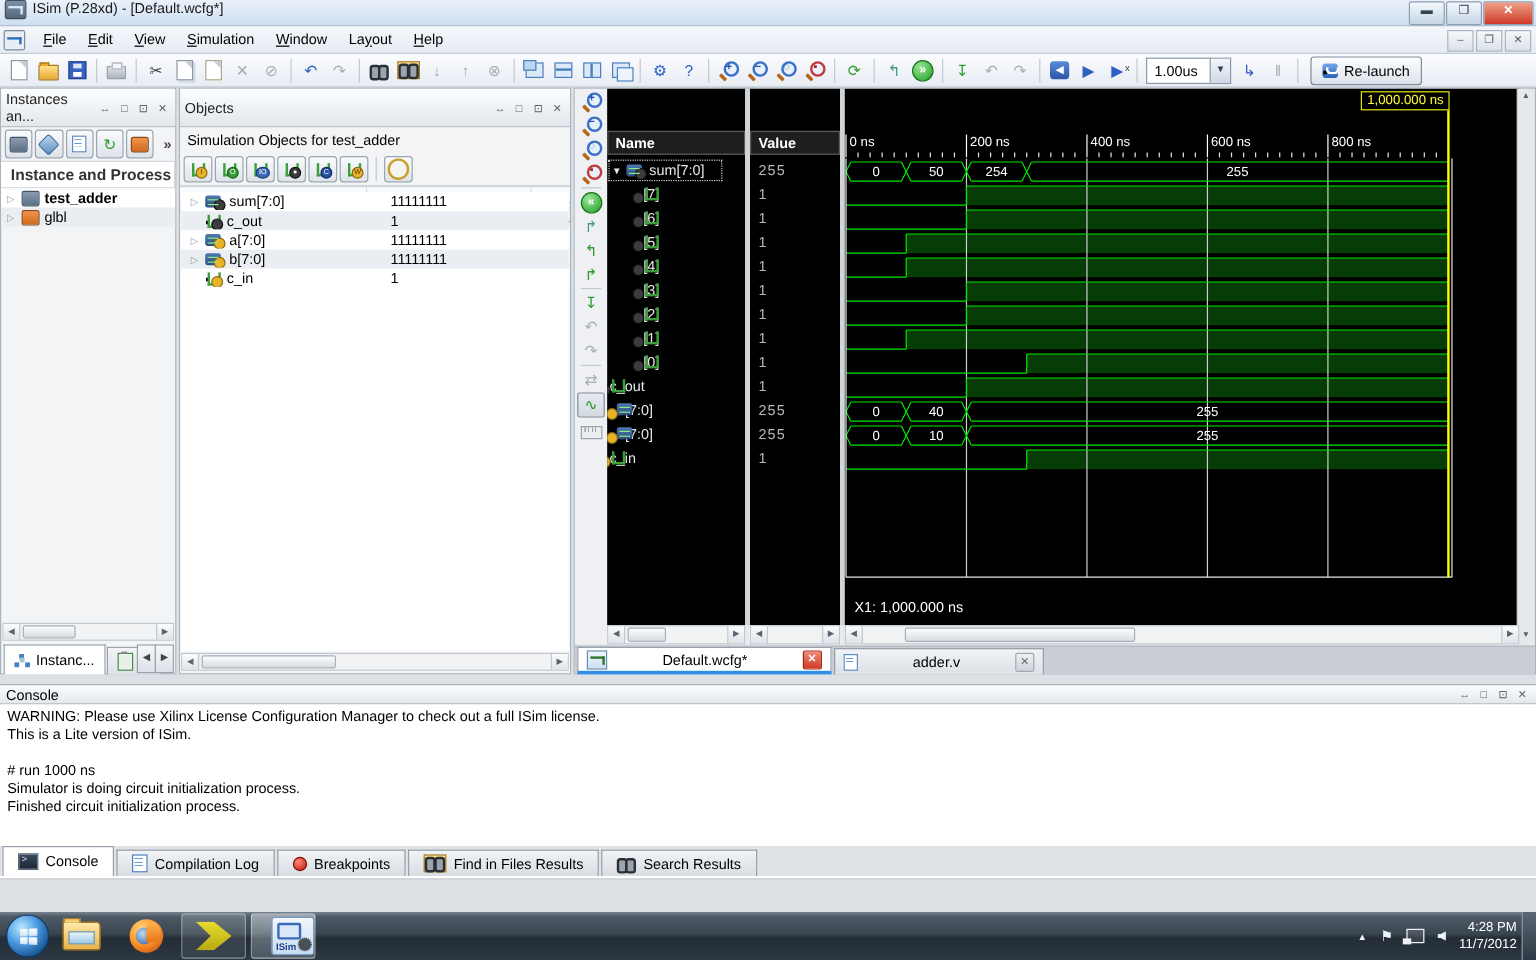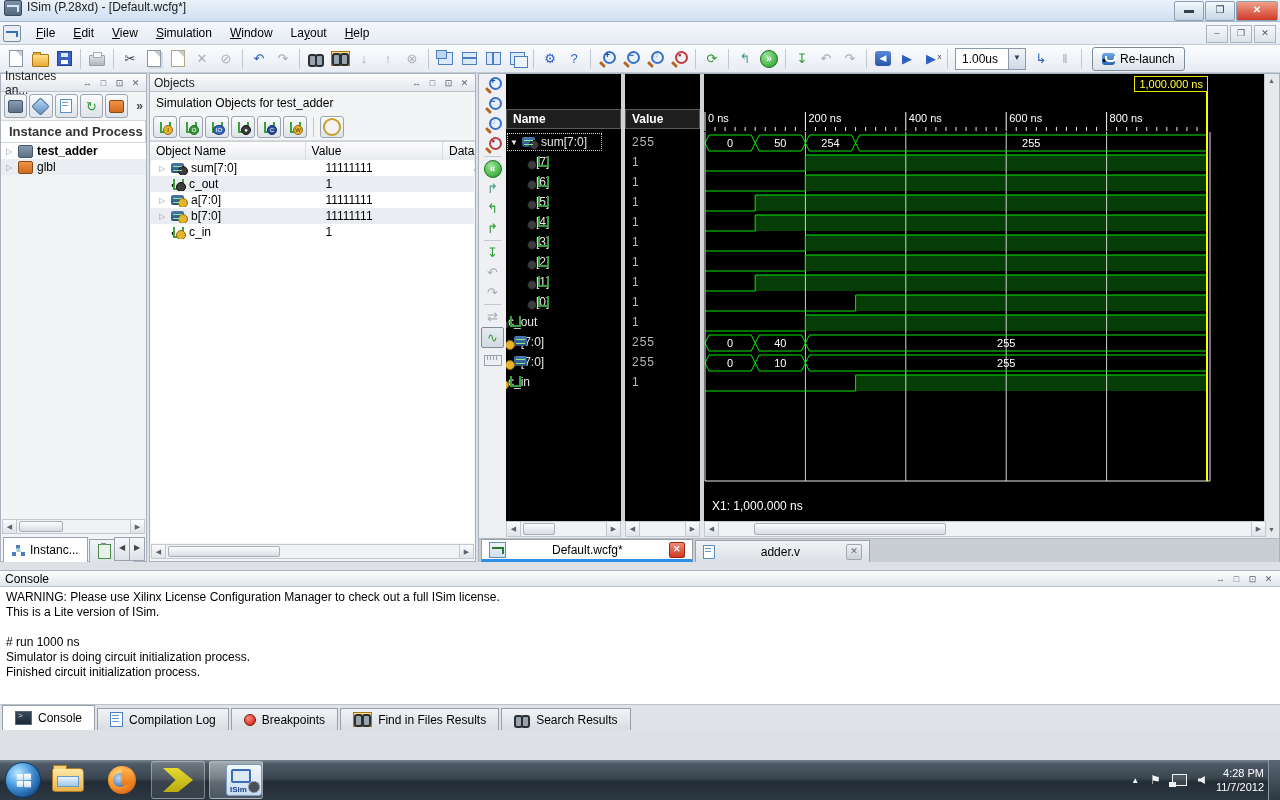--- a/index.html
+++ b/index.html
@@ -52,21 +52,21 @@
   .mag::before{content:'';position:absolute;left:4px;top:0;width:9px;height:9px;border:2px solid #3a70c8;border-radius:50%;background:#e8f0fa;}
   .mag::after{content:'';position:absolute;left:0;bottom:1px;width:7px;height:3px;background:#b5651d;border-radius:1px;transform:rotate(45deg);}
   .mag i{position:absolute;left:4px;top:-1px;width:9px;font-style:normal;font-size:9px;font-weight:bold;color:#1b4ea8;text-align:center;line-height:11px;}
   .mag.red::before{border-color:#c23a3a;} .mag.red i{color:#b02020;}
   .gcirc{width:16px;height:16px;border-radius:50%;background:radial-gradient(circle at 35% 30%,#9ce49c,#1f9e1f);border:1px solid #147314;color:#fff;font-weight:bold;font-size:10px;line-height:15px;text-align:center;}
   .ruler-ic{width:16px;height:9px;background:#eceff2;border:1px solid #9aa2ab;position:relative;margin-top:4px;}
   .ruler-ic::after{content:'';position:absolute;left:2px;top:0;width:11px;height:4px;background:repeating-linear-gradient(90deg,#9aa2ab 0 1px,transparent 1px 3px);}
   .pressed{border:1px solid #7f8b96;background:linear-gradient(#e6ebf0,#d2d9e0);border-radius:2px;}
   
   .panel{position:absolute;background:#f2f4f6;border:1px solid #aab3bd;box-sizing:border-box;}
-  .ptitle{height:18px;background:linear-gradient(#fcfdfe,#e2e7ec);border-bottom:1px solid #b9c1c9;display:flex;align-items:center;padding:0 4px;box-sizing:border-box;}
+  .ptitle{height:32px;background:linear-gradient(#fcfdfe,#e2e7ec);border-bottom:1px solid #b9c1c9;display:flex;align-items:center;padding:0 4px;box-sizing:border-box;}
   .ptitle .pt-text{flex:1;color:#222;}
   .pctl{display:flex;gap:3px;font-size:9px;color:#5a646e;}
   .pctl span{width:13px;text-align:center;}
   .ptoolbar{display:flex;align-items:center;gap:2px;padding:2px 3px;border-bottom:1px solid #d4d9df;}
   .sqbtn{width:24px;height:22px;border:1px solid #9aa5b0;border-radius:3px;background:linear-gradient(#fafbfc,#dde3e9);display:flex;align-items:center;justify-content:center;position:relative;}
   .chip{width:13px;height:11px;background:linear-gradient(#8a9cb0,#5c7086);border:1px solid #42556a;border-radius:2px;}
   .chip.orange{background:linear-gradient(#f0944a,#d06a1e);border-color:#8c4a12;}
   .cube{width:11px;height:11px;background:linear-gradient(135deg,#bcd6ee,#5d8fc4);border:1px solid #3c6a9c;transform:rotate(45deg);border-radius:2px;}
   .minidoc{width:10px;height:12px;background:#fff;border:1px solid #5d8fc4;position:relative;}
   .minidoc::after{content:'';position:absolute;left:1px;top:2px;width:6px;height:6px;background:repeating-linear-gradient(#6a9ace 0 1px,transparent 1px 3px);}
@@ -123,21 +123,21 @@
   .wtab{height:21px;display:flex;align-items:center;gap:6px;padding:0 7px;border:1px solid #98a1ab;border-bottom:none;background:linear-gradient(#f1f3f5,#dce1e6);margin-right:2px;position:relative;}
   .wtab.active{background:#fff;height:23px;border-bottom:3px solid #2f8fe8;box-sizing:border-box;}
   .wtab .tlabel{padding:0 40px;}
   .closebox{width:14px;height:14px;border-radius:2px;text-align:center;line-height:13px;font-size:9px;}
   .closebox.red{background:linear-gradient(#f08a78,#d03a22);border:1px solid #9c2814;color:#fff;font-weight:bold;}
   .closebox.gray{background:linear-gradient(#eef0f2,#ccd2d8);border:1px solid #a0a8b0;color:#667;}
   .wavedocico{width:15px;height:14px;background:linear-gradient(#eef4fb,#cfe0f2);border:1px solid #6a8cb0;position:relative;}
   .wavedocico::after{content:'';position:absolute;left:2px;top:4px;width:10px;height:5px;border-top:2px solid #2a7a2a;border-right:2px solid #2a7a2a;}
   
   #conshdr{position:absolute;left:0;top:570px;width:1280px;height:17px;background:linear-gradient(#fbfcfd,#e3e8ed);border-top:1px solid #aab3bd;border-bottom:1px solid #b9c1c9;display:flex;align-items:center;padding:0 5px;box-sizing:border-box;}
-  #consbody{position:absolute;left:0;top:587px;width:1280px;height:118px;background:#fff;border-bottom:1px solid #b9c1c9;padding:3px 6px;box-sizing:border-box;overflow:hidden;}
+  #consbody{position:absolute;left:0;top:587px;width:1280px;height:146px;background:#fff;border-bottom:1px solid #b9c1c9;padding:3px 6px;box-sizing:border-box;overflow:hidden;}
   #consbody .cline{height:15px;line-height:15px;white-space:pre;}
   #consbody .prompt{font-weight:bold;}
   #btabs{position:absolute;left:0;top:705px;width:1280px;height:25px;background:#dfe3e8;display:flex;align-items:flex-end;padding-left:2px;box-sizing:border-box;}
   .btab{height:21px;display:flex;align-items:center;gap:6px;padding:0 12px;border:1px solid #98a1ab;border-bottom:none;background:linear-gradient(#f1f3f5,#d8dde2);margin-right:2px;}
   .btab.active{background:#fff;height:24px;}
   .conico{width:15px;height:12px;background:linear-gradient(#3a4a5c,#1c2836);border:1px solid #5a6a7c;position:relative;}
   .conico::after{content:'>';position:absolute;left:2px;top:-1px;color:#cfe0f0;font-size:8px;}
   .logico{width:11px;height:13px;background:#fff;border:1px solid #4d7fc0;position:relative;}
   .logico::after{content:'';position:absolute;left:1px;top:2px;width:7px;height:8px;background:repeating-linear-gradient(#6a9ace 0 1px,transparent 1px 3px);}
   .bpico{width:10px;height:10px;border-radius:50%;background:radial-gradient(circle at 35% 30%,#ff8a7a,#c01808);border:1px solid #801000;}

